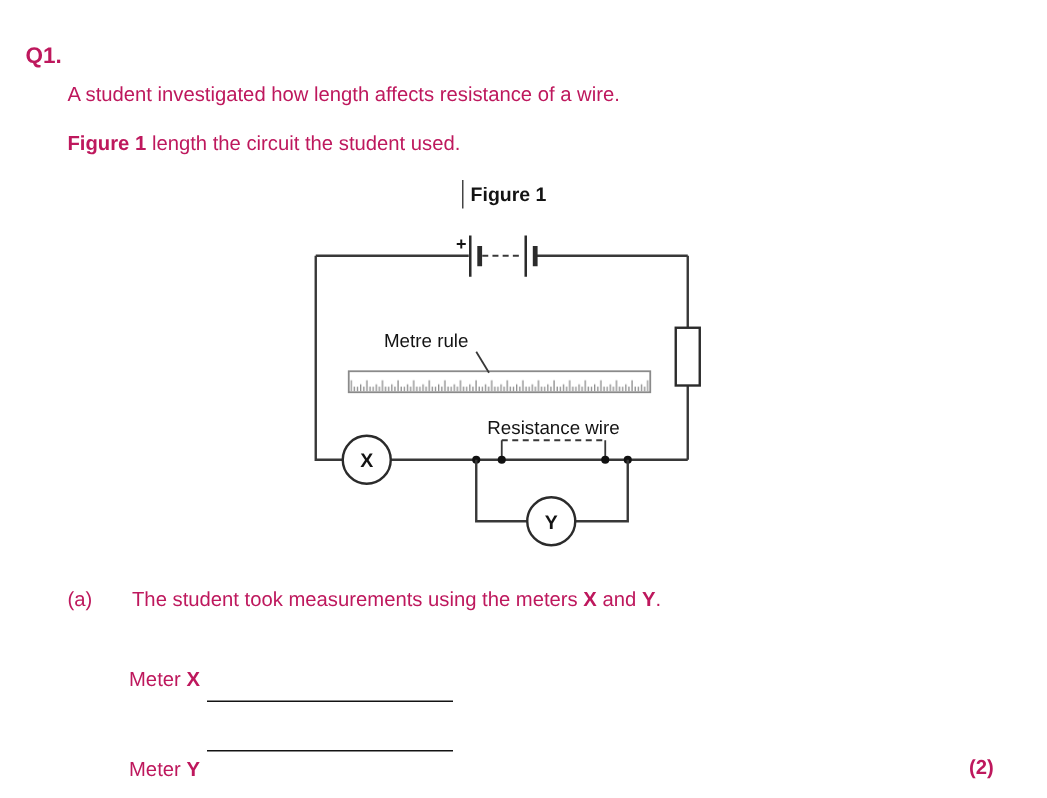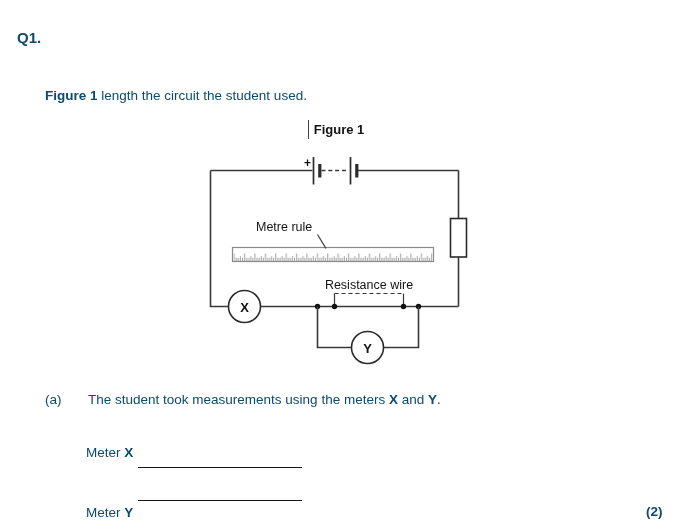--- a/index.html
+++ b/index.html
@@ -1,18 +1,18 @@
 <!DOCTYPE html>
 <html><head>
 <meta charset="utf-8">
 <style>
   html,body{margin:0;padding:0;background:#ffffff;}
   #page{
     position:relative;width:698px;height:532px;background:#ffffff;
-    font-family:"Liberation Sans",sans-serif;color:#0c4a6e;overflow:hidden;
+    font-family:"Liberation Sans",sans-serif;color:#be185d;overflow:hidden;
   }
   .t{position:absolute;font-size:13.5px;line-height:16px;white-space:nowrap;}
   .b{font-weight:700;}
   .qnum{font-size:15px;font-weight:700;}
   .blank{position:absolute;height:1.4px;background:#131313;}
   #circuit{position:absolute;left:0;top:0;}
   #circuit text{font-family:"Liberation Sans",sans-serif;fill:#131313;}
   .wire{stroke:#383838;stroke-width:1.6;fill:none;}
   .thin{stroke:#383838;stroke-width:1.2;fill:none;}
   .dash{stroke:#383838;stroke-width:1.4;fill:none;stroke-dasharray:4 2.8;}
@@ -22,20 +22,21 @@
   .figtitle{font-size:13px;font-weight:700;}
   .meterletter{font-size:13px;font-weight:700;}
 </style>
 </head>
 <body>
 
 <div id="page">
 
   <div class="t qnum" style="left:17px;top:30px">Q1.</div>
 
+  <div class="t" style="left:45px;top:55px">A student investigated how length affects resistance of a wire.</div>
 
   <div class="t" style="left:45px;top:88px">
     <span class="b">Figure 1</span><span> length the circuit the student used.</span>
   </div>
 
   <svg id="circuit" width="698" height="532" viewBox="0 0 698 532">
     <defs>
       <pattern id="ticks" x="233.5" y="248" width="10.4" height="13" patternUnits="userSpaceOnUse">
         <line x1="0.7" y1="13" x2="0.7" y2="5.5" stroke="#8f8f8f" stroke-width="0.9"></line>
         <line x1="2.78" y1="13" x2="2.78" y2="9.8" stroke="#8f8f8f" stroke-width="0.9"></line>

